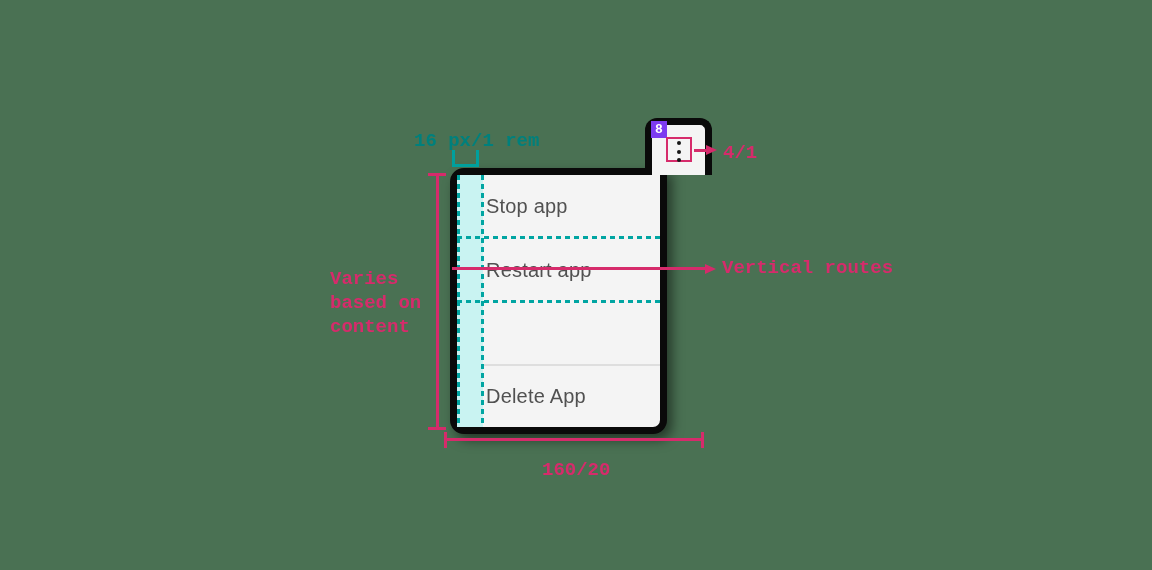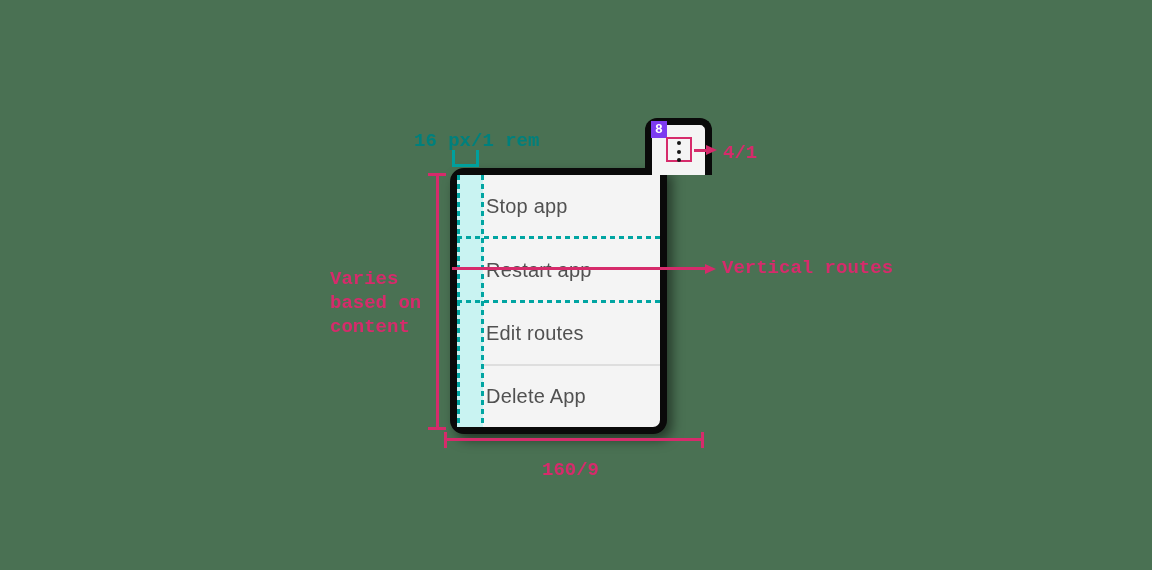--- a/index.html
+++ b/index.html
@@ -119,23 +119,20 @@
     <div class="menu-inner">
       <div class="pad-col left"></div>
       <div class="pad-col right"></div>
 
       <div class="menu-item" style="top:0; height:63px">
         <span>Stop app</span>
       </div>
       <div class="menu-item" style="top:63px; height:64px">
         <span>Restart app</span>
       </div>
-      <div class="menu-item" style="top:127px; height:63px">
-        <span>Edit routes</span>
-      </div>
       <div class="menu-item" style="top:190px; height:63px">
         <span>Delete App</span>
       </div>
 
       <div class="divider" style="top:189px"></div>
 
       <div class="vdash" style="left:0"></div>
       <div class="vdash" style="left:24px"></div>
       <div class="vdash" style="left:227px"></div>
       <div class="vdash" style="left:249px"></div>
@@ -167,15 +164,15 @@
   <div class="pline" style="left:428px; top:173px; width:18px; height:3px"></div>
   <div class="pline" style="left:428px; top:427px; width:18px; height:3px"></div>
 
   <div class="pline" style="left:452px; top:267px; width:255px; height:3px"></div>
   <div class="arrow-right" style="left:705px; top:264px"></div>
   <div class="ann-mono pink" style="left:722px; top:256px">Vertical routes</div>
 
   <div class="pline" style="left:445px; top:438px; width:259px; height:3px"></div>
   <div class="pline" style="left:444px; top:432px; width:3px; height:16px"></div>
   <div class="pline" style="left:701px; top:432px; width:3px; height:16px"></div>
-  <div class="ann-mono pink" style="left:542px; top:458px">160/9</div>
+  <div class="ann-mono pink" style="left:542px; top:458px">160/20</div>
 
 </div>
 
 </body></html>

